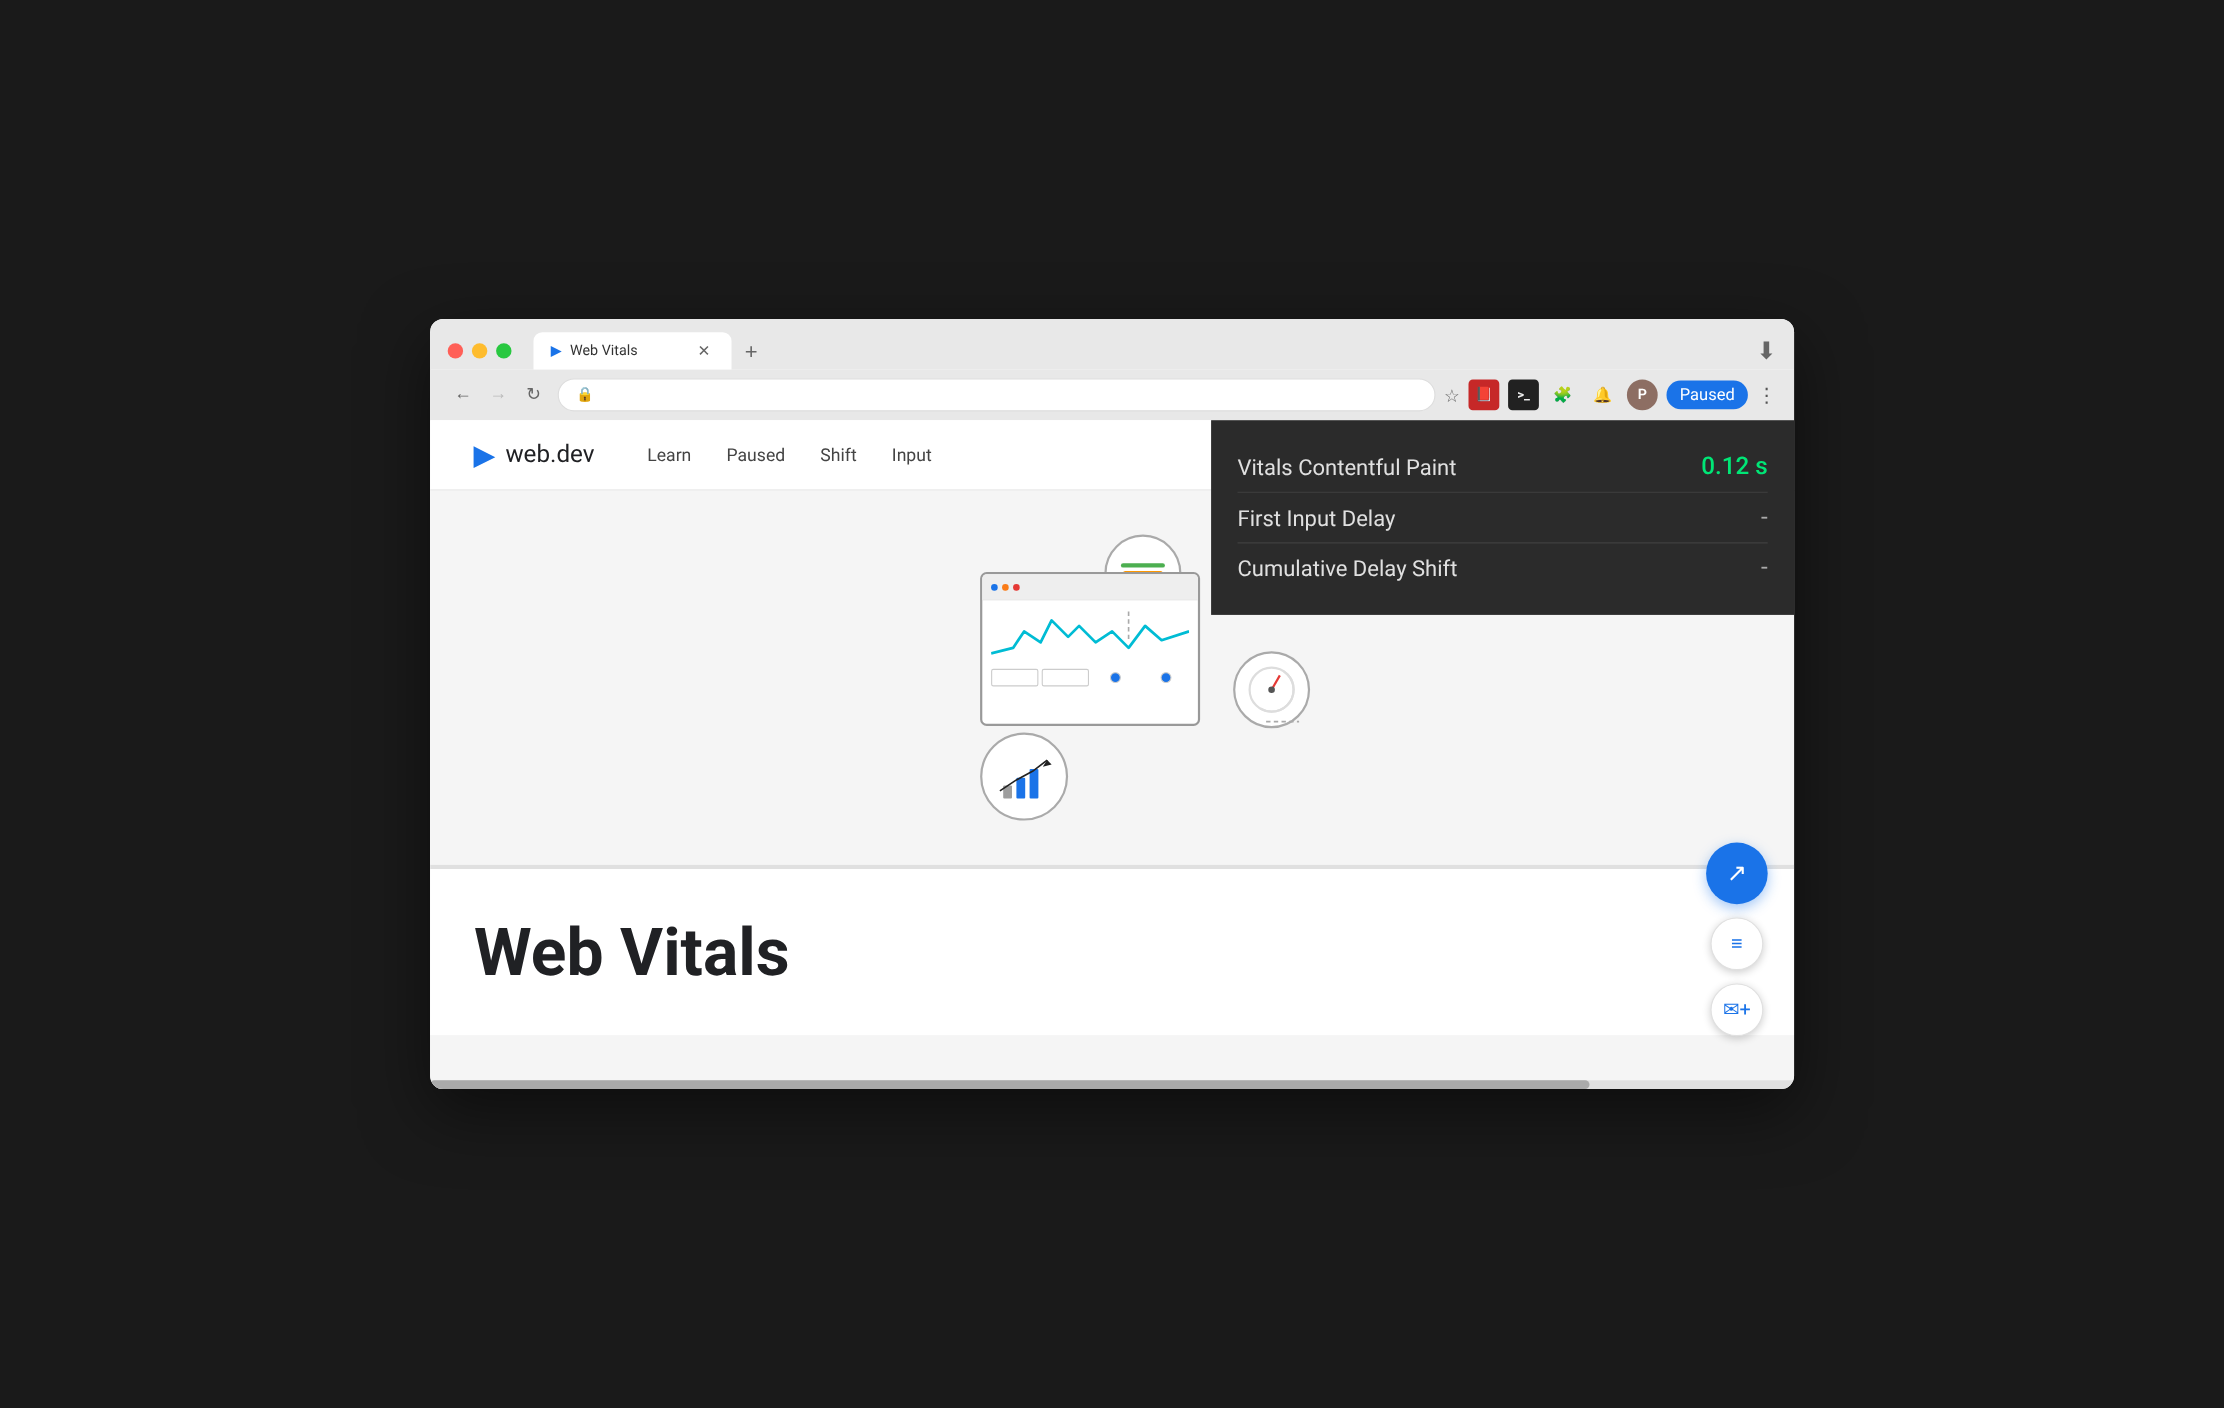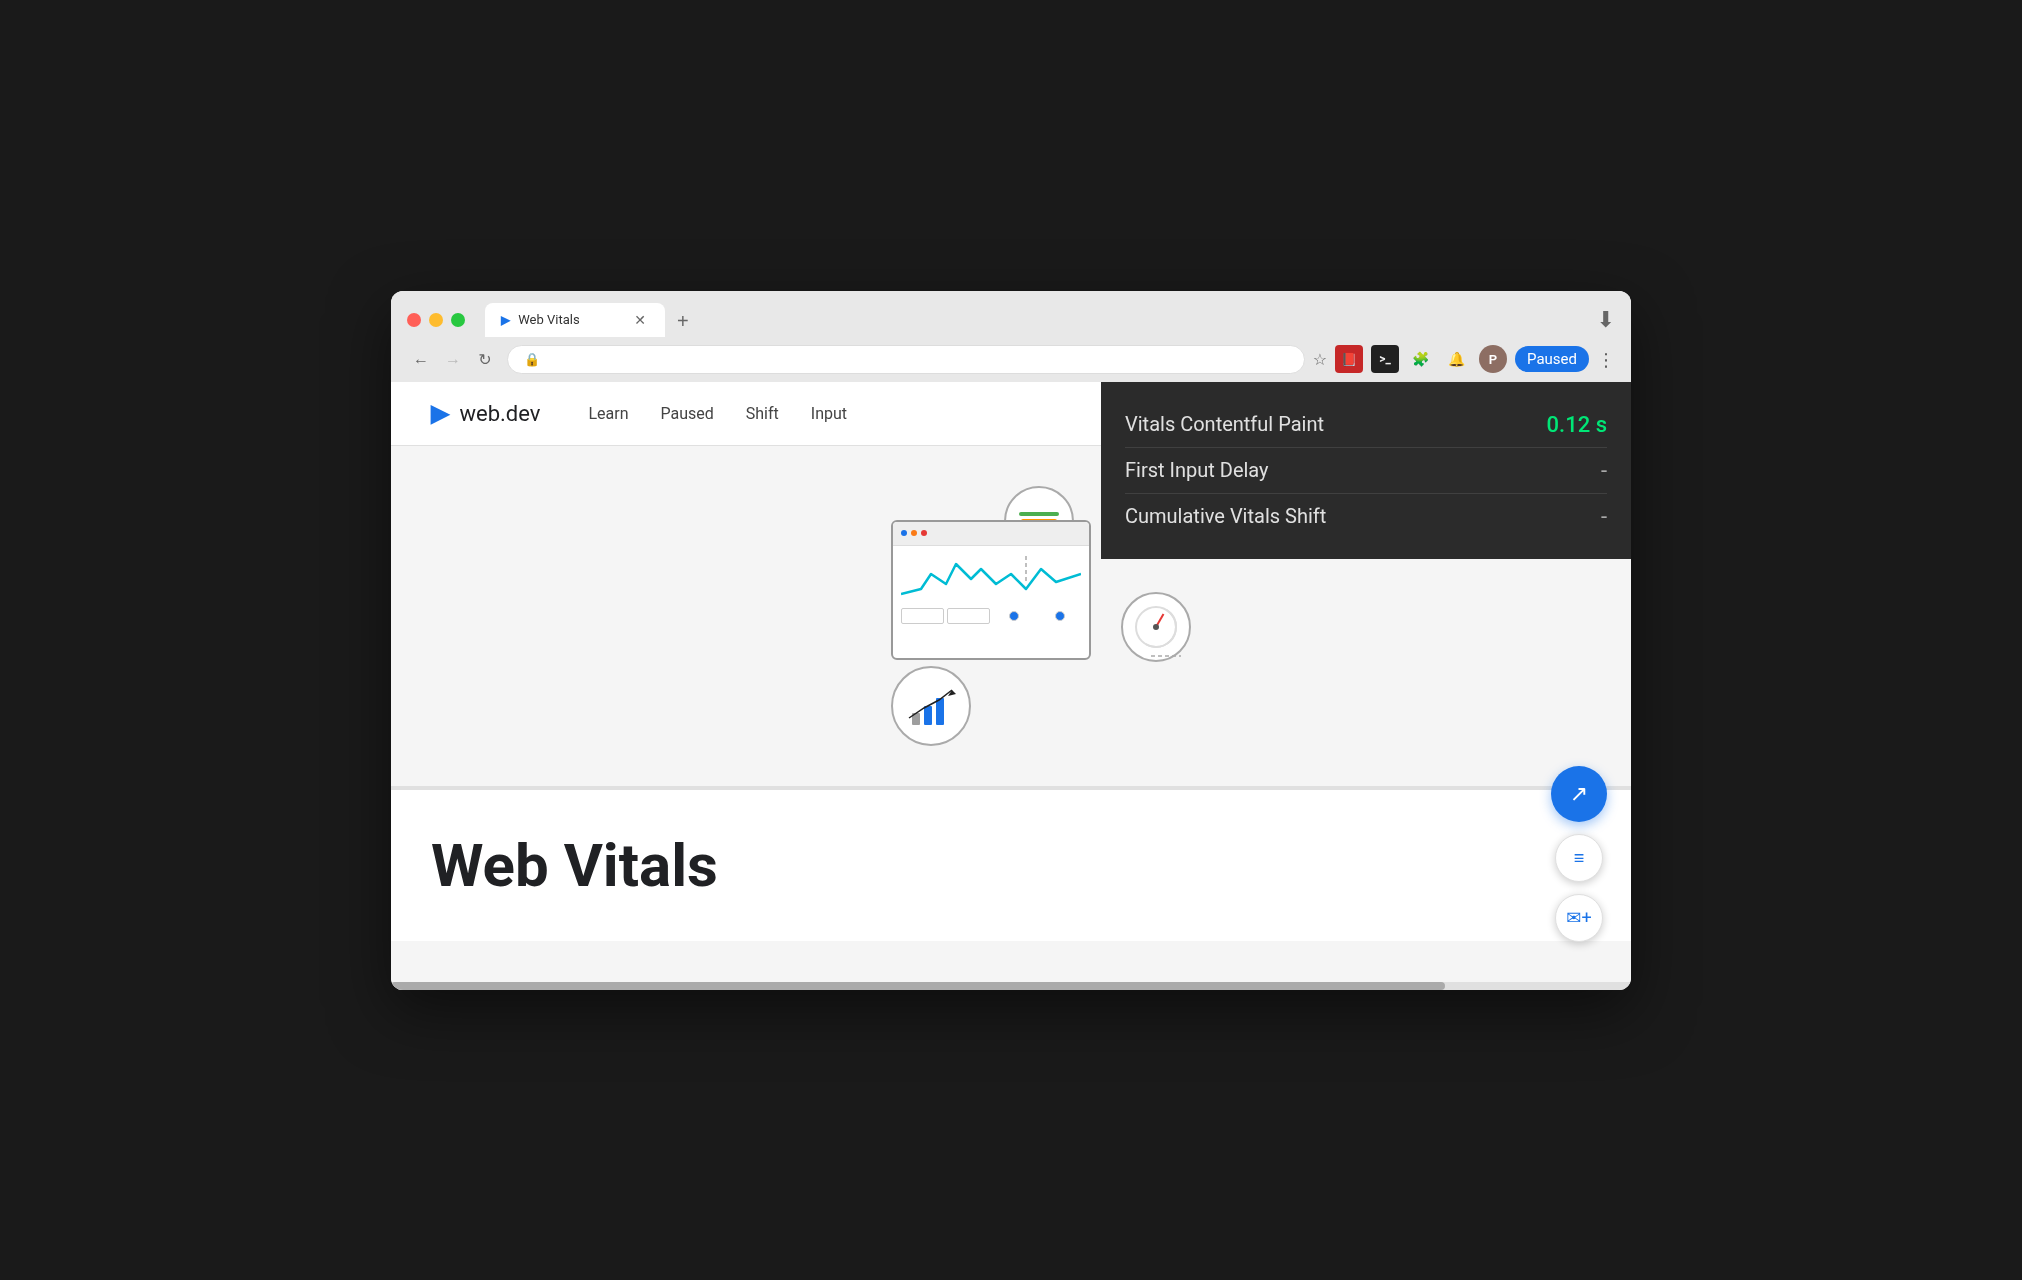--- a/index.html
+++ b/index.html
@@ -663,21 +663,21 @@
     <div class="vitals-panel">
       <div class="vitals-row">
         <span class="vitals-label">Vitals Contentful Paint</span>
         <span class="vitals-value-good">0.12 s</span>
       </div>
       <div class="vitals-row">
         <span class="vitals-label">First Input Delay</span>
         <span class="vitals-value-none">-</span>
       </div>
       <div class="vitals-row">
-        <span class="vitals-label">Cumulative Vitals Shift</span>
+        <span class="vitals-label">Cumulative Delay Shift</span>
         <span class="vitals-value-none">-</span>
       </div>
     </div>
 
     <div class="page-title-section">
       <h1 class="page-title">Web Vitals</h1>
     </div>
 
     <div class="fab-container">
       <div class="fab-main">

